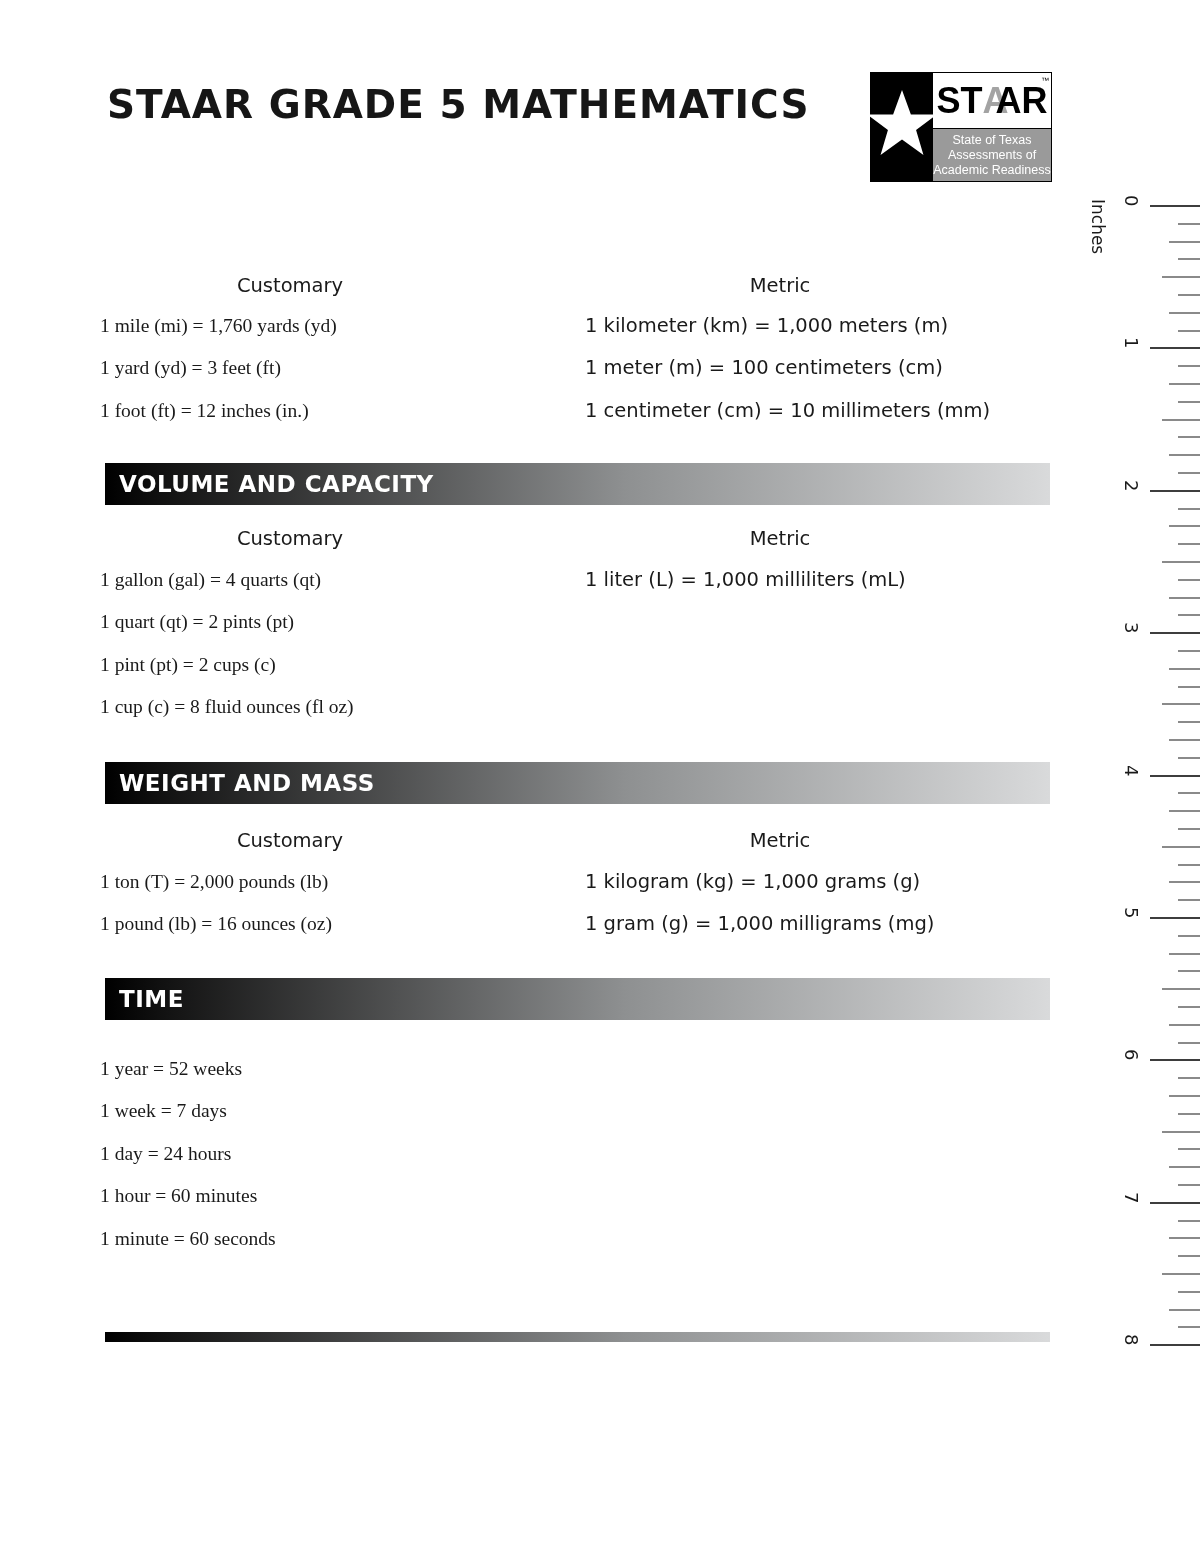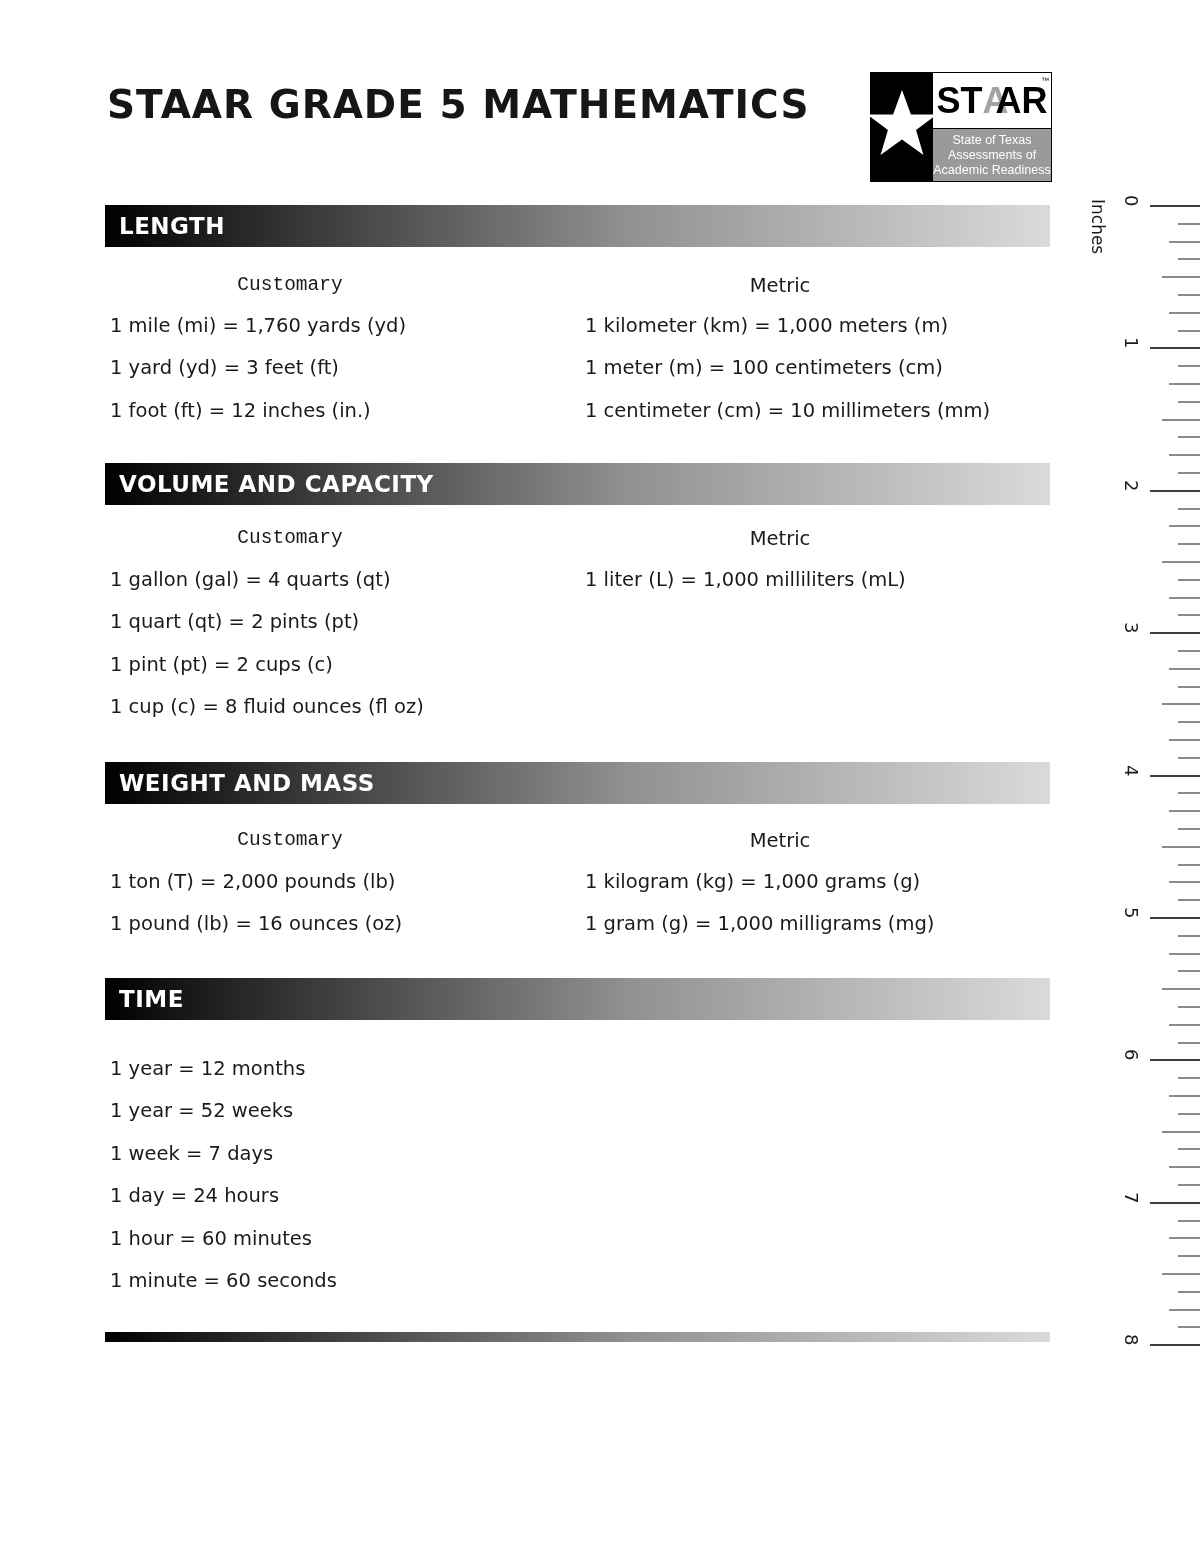--- a/index.html
+++ b/index.html
@@ -35,25 +35,25 @@
   }
   
   .bar {
     position:absolute; left:105px; width:945px; height:42px;
     background:linear-gradient(to right, #000000 0%, #111111 6%, #8e9091 55%, #d9dadb 100%);
     color:#fff; font-size:23px; font-weight:bold; letter-spacing:0.5px;
     display:flex; align-items:center; padding-left:14px; white-space:nowrap;
   }
   
   .col-label { position:absolute; width:300px; text-align:center; font-size:19.5px; white-space:nowrap; }
-  .col-customary { left:140px;font-family:Liberation Mono, monospace; }
+  .col-customary { left:140px; }
   .col-metric { left:630px; }
   
   .rows { position:absolute; font-size:19.5px; line-height:42.4px; white-space:nowrap; }
-  .rows-left { left:110px; }
+  .rows-left { left:100px;font-family:Liberation Serif, serif; }
   .rows-right { left:585px; }
   
   .bottom-rule {
     position:absolute; left:105px; top:1332px; width:945px; height:10px;
     background:linear-gradient(to right, #000000 0%, #111111 6%, #8e9091 55%, #d9dadb 100%);
   }
   
   .ruler { position:absolute; left:0; top:0; width:1200px; height:1559px; pointer-events:none; }
   .tick { position:absolute; right:0; height:2px; background:#8a8a8a; }
   .tick.inch { background:#3d3d3d; }
@@ -90,21 +90,20 @@
         <span class="logo-tm">™</span>
       </div>
       <div class="logo-tagline">
         <div>State of Texas</div>
         <div>Assessments of</div>
         <div>Academic Readiness</div>
       </div>
     </div>
   </div>
 
-  <div class="bar" style="top:205px">LENGTH</div>
   <div class="col-label col-customary" style="top:274px">Customary</div>
   <div class="col-label col-metric" style="top:274px">Metric</div>
   <div class="rows rows-left" style="top:305px">
       <div>1 mile (mi) = 1,760 yards (yd)</div>
       <div>1 yard (yd) = 3 feet (ft)</div>
       <div>1 foot (ft) = 12 inches (in.)</div>
     </div>
   <div class="rows rows-right" style="top:305px">
       <div>1 kilometer (km) = 1,000 meters (m)</div>
       <div>1 meter (m) = 100 centimeters (cm)</div>
@@ -131,21 +130,20 @@
       <div>1 ton (T) = 2,000 pounds (lb)</div>
       <div>1 pound (lb) = 16 ounces (oz)</div>
     </div>
   <div class="rows rows-right" style="top:861px">
       <div>1 kilogram (kg) = 1,000 grams (g)</div>
       <div>1 gram (g) = 1,000 milligrams (mg)</div>
     </div>
 
   <div class="bar" style="top:978px">TIME</div>
   <div class="rows rows-left" style="top:1048px">
-      <div>1 year = 12 months</div>
       <div>1 year = 52 weeks</div>
       <div>1 week = 7 days</div>
       <div>1 day = 24 hours</div>
       <div>1 hour = 60 minutes</div>
       <div>1 minute = 60 seconds</div>
     </div>
 
   <div class="bottom-rule"></div>
 
   <div class="ruler" id="ruler">

